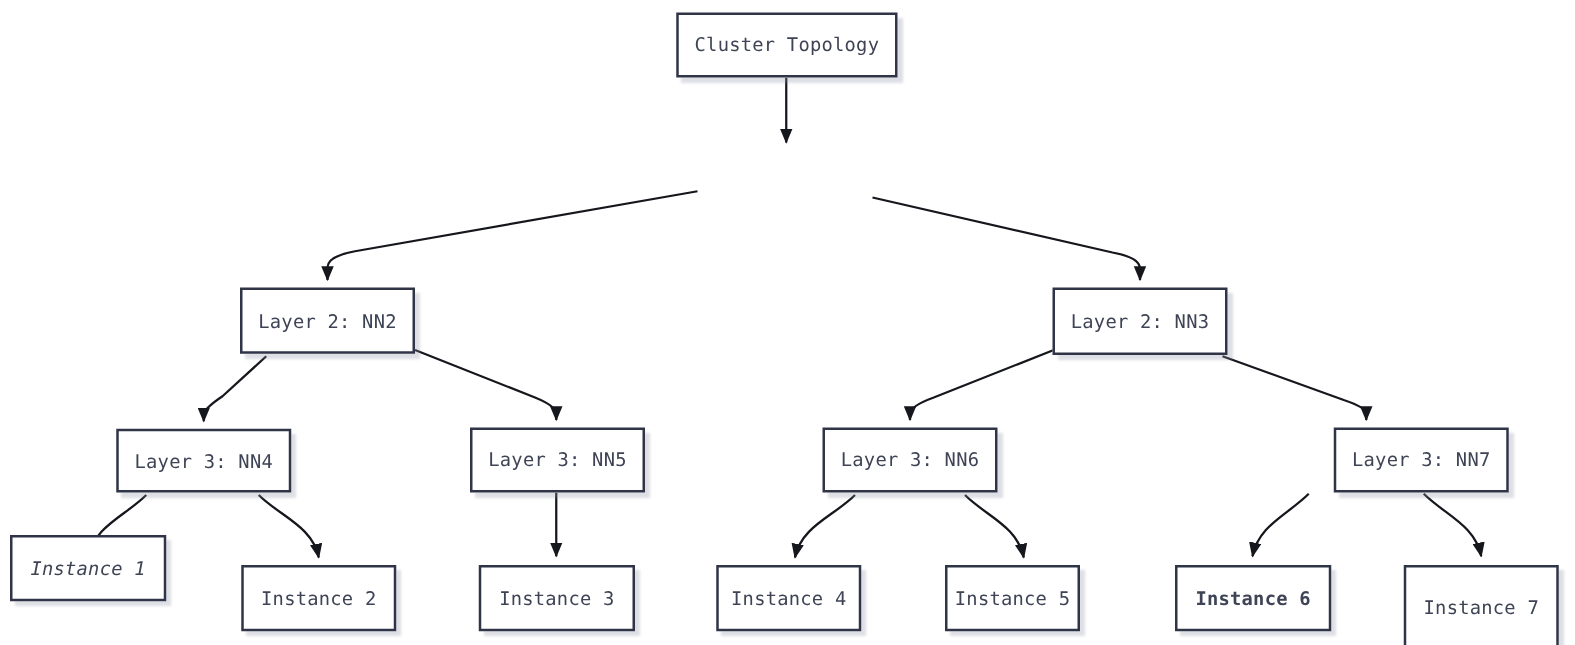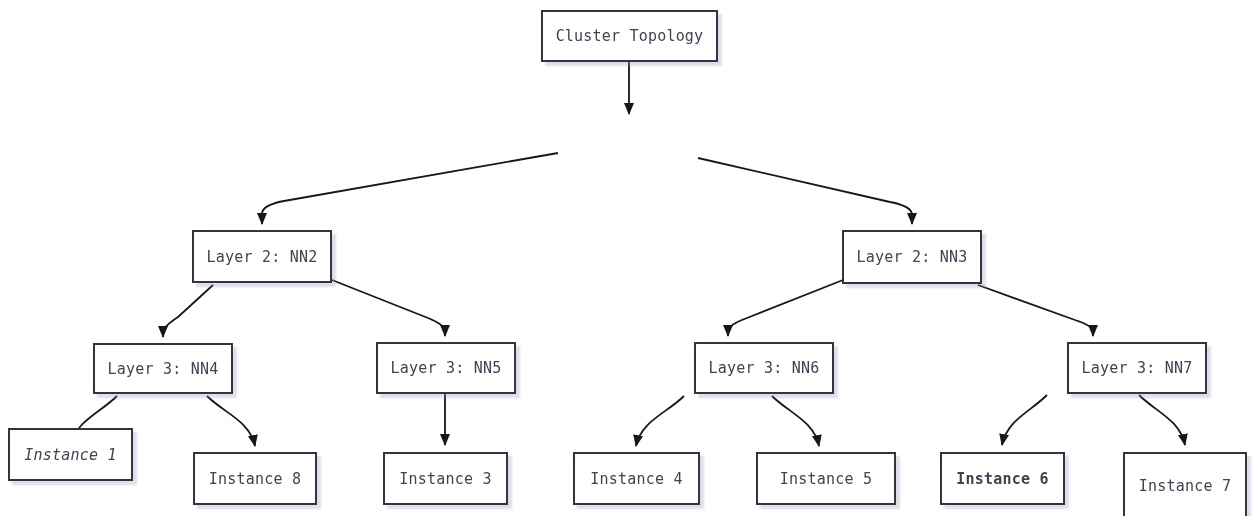--- a/index.html
+++ b/index.html
@@ -76,31 +76,31 @@
 
 
   <div class="node" style="left:192px; top:230px; width:140px; height:53px;">Layer 2: NN2</div>
 
   <div class="node" style="left:842px; top:230px; width:140px; height:54px;">Layer 2: NN3</div>
 
   <div class="node" style="left:93px; top:343px; width:140px; height:51px;">Layer 3: NN4</div>
 
   <div class="node" style="left:376px; top:342px; width:140px; height:52px;">Layer 3: NN5</div>
 
-  <div class="node" style="left:658px; top:342px; width:140px; height:52px;margin-left:36px;">Layer 3: NN6</div>
+  <div class="node" style="left:658px; top:342px; width:140px; height:52px;">Layer 3: NN6</div>
 
   <div class="node" style="left:1023px; top:342px; width:140px; height:52px;margin-left:44px;">Layer 3: NN7</div>
 
   <div class="node" style="left:8px; top:428px; width:125px; height:53px;font-style:italic;">Instance 1</div>
 
-  <div class="node" style="left:193px; top:452px; width:124px; height:53px;">Instance 8</div>
+  <div class="node" style="left:193px; top:452px; width:124px; height:53px;">Instance 2</div>
 
   <div class="node" style="left:383px; top:452px; width:125px; height:53px;">Instance 3</div>
 
-  <div class="node" style="left:573px; top:452px; width:127px; height:53px;">Instance 4</div>
+  <div class="node" style="left:573px; top:452px; width:116px; height:53px;">Instance 4</div>
 
-  <div class="node" style="left:756px; top:452px; width:140px; height:53px;">Instance 5</div>
+  <div class="node" style="left:756px; top:452px; width:108px; height:53px;">Instance 5</div>
 
   <div class="node" style="left:940px; top:452px; width:125px; height:53px;font-weight:bold;">Instance 6</div>
 
   <div class="node" style="left:1123px; top:452px; width:124px; height:68px;">Instance 7</div>
 
 </div>
 
 </body></html>

